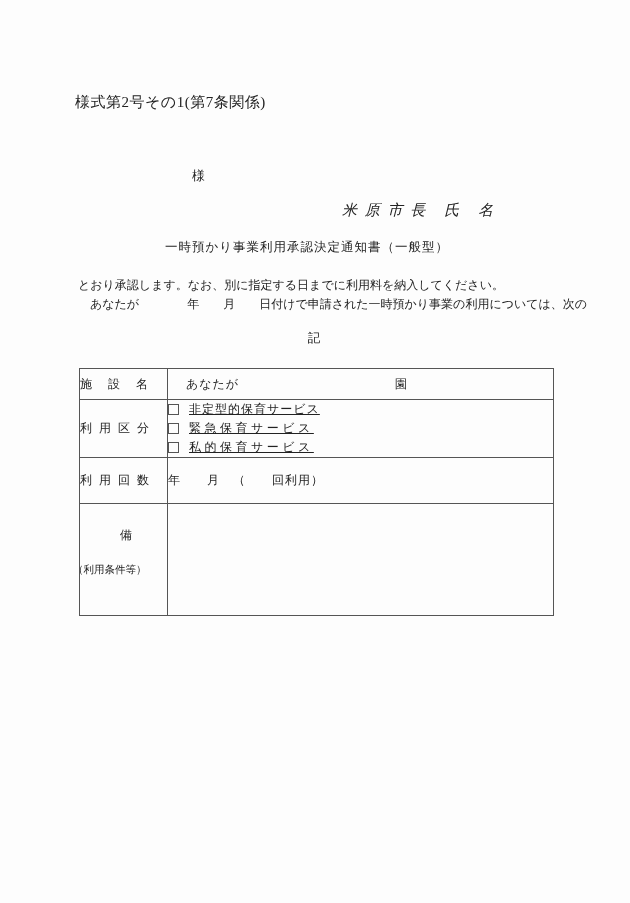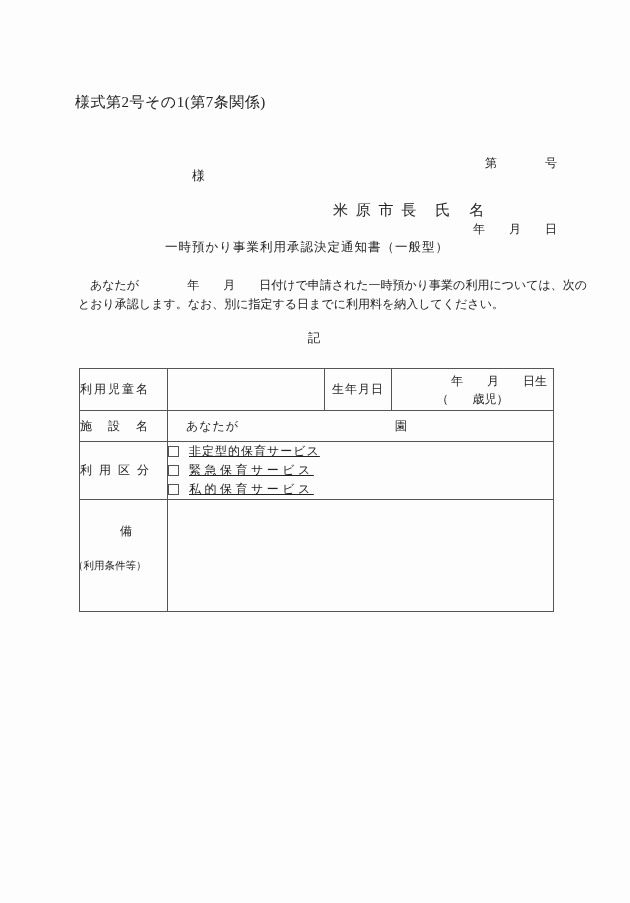--- a/index.html
+++ b/index.html
@@ -10,21 +10,21 @@
     color:#222;
     position:relative;
     overflow:hidden;
   }
   .page{position:absolute;inset:0;}
   .txt{position:absolute;font-size:15px;line-height:15px;white-space:pre;}
 
   .form-number{left:75px;top:95px;letter-spacing:0.5px;}
   .ref-block{position:absolute;right:73px;top:108px;text-align:right;font-size:12px;line-height:22px;white-space:pre;}
   .addressee{left:192px;top:168px;font-size:13px;}
-  .sender{left:333px;top:203px;letter-spacing:2px;}
+  .sender{left:342px;top:203px;letter-spacing:2px;font-style:italic;}
   .doc-title{position:absolute;left:0;right:16px;top:239px;text-align:center;font-size:12.5px;letter-spacing:1px;white-space:pre;}
   .body-text{position:absolute;left:78px;top:276px;width:480px;font-size:12px;line-height:19px;}
   .body-text .line{white-space:pre;}
   .body-text .indent{text-indent:12px;}
   .record-mark{position:absolute;left:0;right:0;top:330px;text-align:center;font-size:12.5px;letter-spacing:2px;}
 
   table.form{
     position:absolute;left:79px;top:368px;
     border-collapse:collapse;table-layout:fixed;
     width:474px;
@@ -66,55 +66,42 @@
   td.count-value{padding-left:48px;white-space:pre;letter-spacing:1px;}
   td.empty-cell{background:transparent;}
 </style>
 </head>
 <body>
 
 <div class="page">
 
   <div class="txt form-number">様式第2号その1(第7条関係)</div>
 
-  <div class="ref-block">
-    <div>第　　　　号</div>
-    <div>年　　月　　日</div>
-  </div>
 
   <div class="txt addressee">様</div>
 
   <div class="txt sender">米 原 市 長　氏　名</div>
 
   <div class="doc-title">一時預かり事業利用承認決定通知書（一般型）</div>
 
   <div class="body-text">
+    <div class="line">とおり承認します。なお、別に指定する日までに利用料を納入してください。</div>
     <div class="line indent">あなたが　　　　年　　月　　日付けで申請された一時預かり事業の利用については、次の</div>
-    <div class="line">とおり承認します。なお、別に指定する日までに利用料を納入してください。</div>
   </div>
 
   <div class="record-mark">記</div>
 
   <table class="form">
     <colgroup>
       <col style="width:88px">
         <col style="width:157px">
         <col style="width:67px">
         <col style="width:162px">
     </colgroup>
     <tbody>
-        <tr class="r1">
-      <td class="label-cell">利用児童名</td>
-      <td class="empty-cell"></td>
-      <td class="birth-label">生年月日</td>
-      <td class="birth-value">
-        <div class="bv1">年　　月　　日生</div>
-        <div class="bv2">（　　歳児）</div>
-      </td>
-    </tr>
     <tr class="r2">
       <td class="label-cell">施　設　名</td>
       <td class="facility-value" colspan="3">
         <span class="prefix">あなたが</span>
         <span class="suffix">園</span>
       </td>
     </tr>
     <tr class="r3">
       <td class="label-cell">利 用 区 分</td>
       <td class="category-cell" colspan="3">
@@ -125,20 +112,24 @@
         <div class="cb-row spread">
           <span class="cb-box"></span>
           <span class="cb-label">緊急保育サービス</span>
         </div>
         <div class="cb-row spread">
           <span class="cb-box"></span>
           <span class="cb-label">私的保育サービス</span>
         </div>
       </td>
     </tr>
+    <tr class="r4">
+      <td class="label-cell">利 用 回 数</td>
+      <td class="count-value" colspan="3">年　　月　（　　回利用）</td>
+    </tr>
     <tr class="r6">
       <td class="label-cell">
         <span>備　　　考</span>
         <span class="label-note">（利用条件等）</span>
       </td>
       <td class="empty-cell" colspan="3"></td>
     </tr>
   </tbody>
     </table>
 

